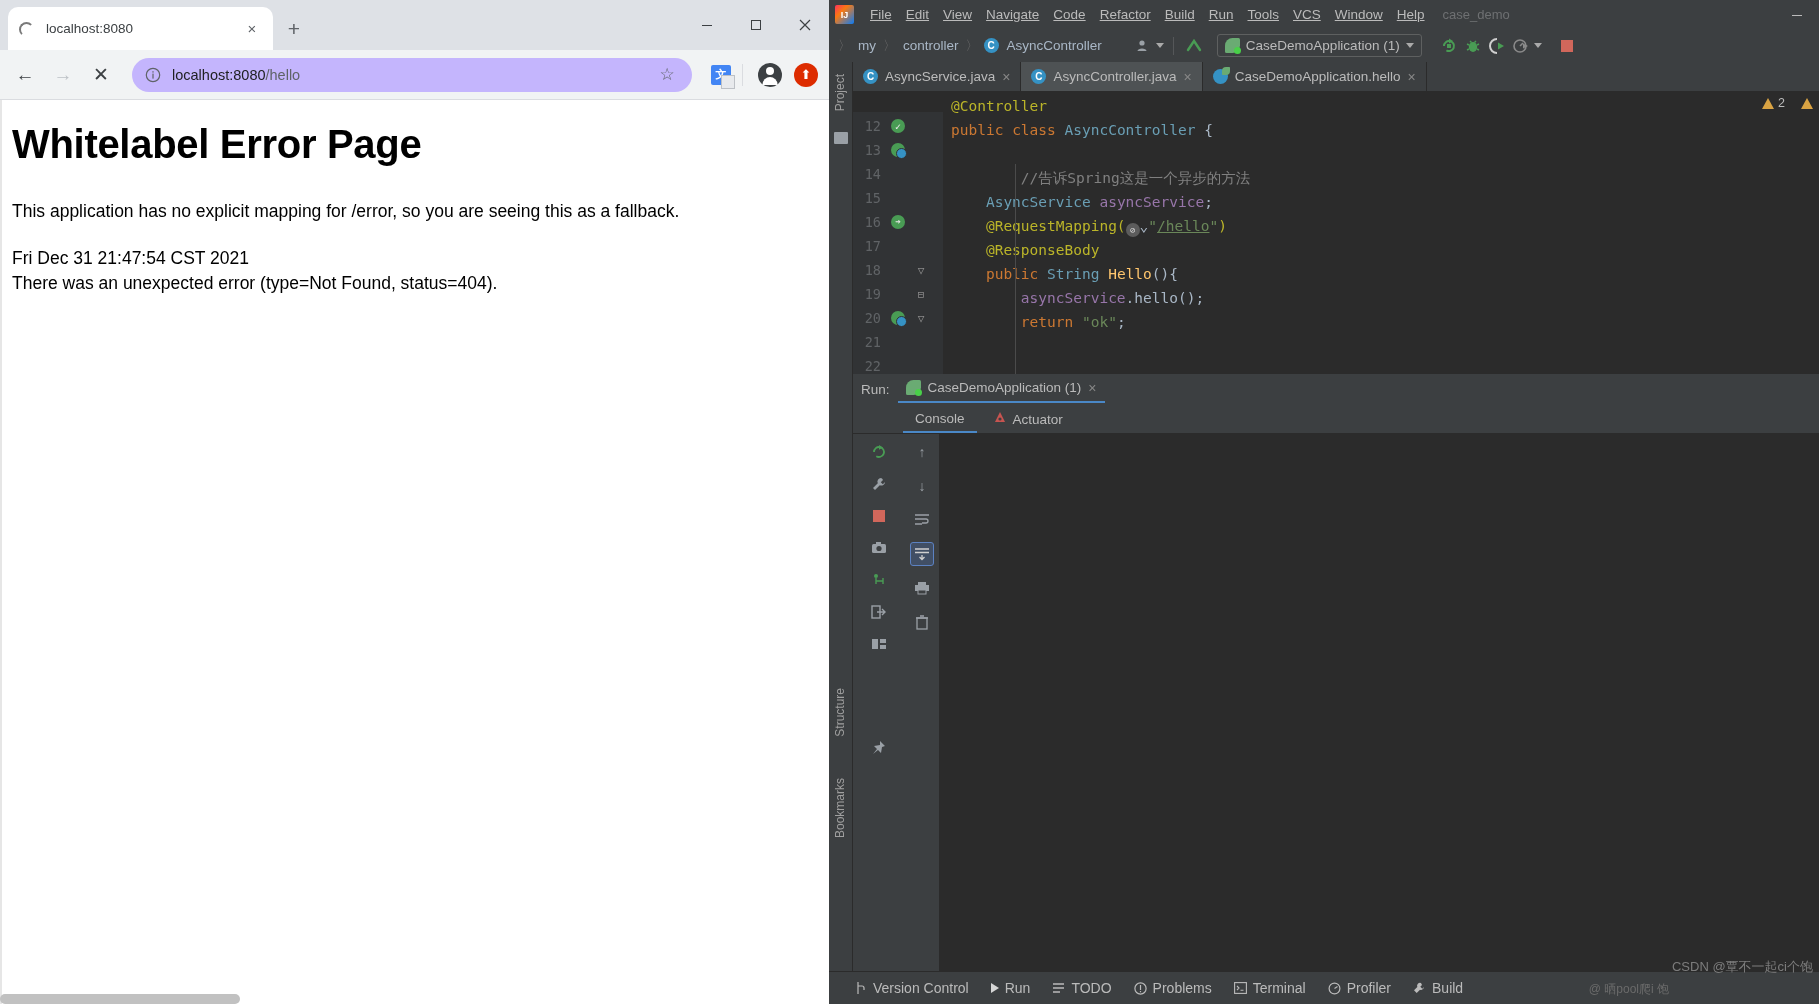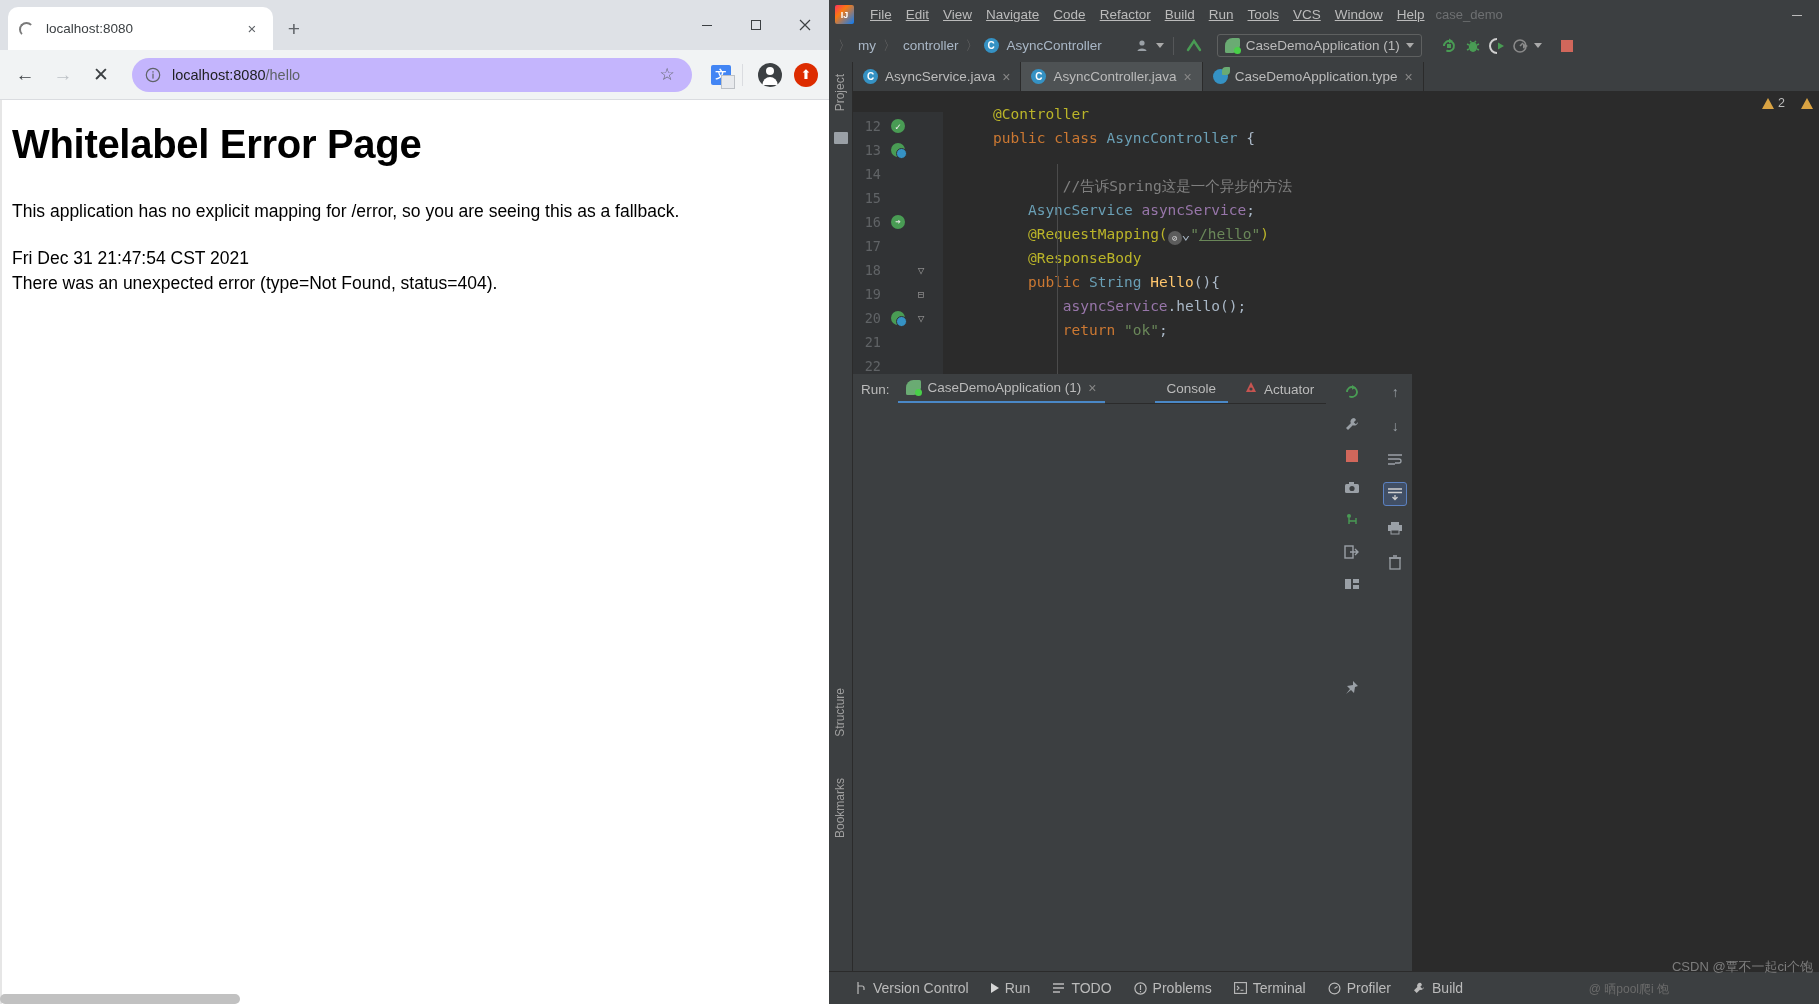--- a/index.html
+++ b/index.html
@@ -159,21 +159,21 @@
   }
   .ide-logo::after{
     content:"IJ"; position:absolute; inset:0; color:#fff; font-size:9px;
     font-weight:bold; display:flex; align-items:center; justify-content:center;
   }
   .menu-item {
     padding: 3px 7px; color: #bbbbbb; white-space: nowrap;
   }
   .menu-item u { text-decoration: underline; }
   .ide-projname {
-    color: #6e7072; font-size: 13px; margin-left: 4px; white-space: nowrap;
+    color: #6e7072; font-size: 13px; margin-left: 11px; white-space: nowrap;
     overflow: hidden; max-width: 72px;
   }
   .ide-wincontrols {
     position: absolute; right: 0; top: 0; height: 29px; display: flex;
   }
   .ide-wc {
     width: 44px; height: 29px; display: flex; align-items: center;
     justify-content: center; color: #bbbbbb; font-size: 13px;
   }
 
@@ -281,22 +281,22 @@
   .run-marker.arrow::after{
     content:"➜"; position:absolute; inset:0; color:#e6e6e6; font-size:9px;
     display:flex;align-items:center;justify-content:center;
   }
   .run-marker.check::after{
     content:"✓"; position:absolute; inset:0; color:#e6e6e6; font-size:10px;
     display:flex;align-items:center;justify-content:center;
   }
 
   .code-area {
-    flex: 1 1 auto; padding-top: 10px; position: relative;
-    font-size: 14.5px; overflow: hidden; margin-left: 42px;
+    flex: 1 1 auto; padding-top: 2px; position: relative;
+    font-size: 14.5px; overflow: hidden;
   }
   .cline { height: 24px; line-height: 24px; white-space: pre; padding-left: 8px; }
   .k-ann { color: #bbb529; }
   .k-kw  { color: #cc7832; }
   .k-type{ color: #6a9fb5; }
   .k-fld { color: #9876aa; }
   .k-str { color: #6a8759; }
   .k-cmt { color: #808080; }
   .k-plain { color: #a9b7c6; }
   .k-mth { color: #ffc66d; }
@@ -319,21 +319,21 @@
     width:0;height:0;border-left:6px solid transparent;border-right:6px solid transparent;
     border-bottom:11px solid #d9a343;
   }
   .indent-guide {
     position:absolute; top:0; bottom:0; width:1px; background:#4b4b4b;
   }
 
   
   .runwin {
     position: absolute; left: 24px; right: 0; top: 312px; bottom: 33px;
-    background: #3c3f41; display: flex; flex-direction: row;
+    background: #3c3f41; display: flex; flex-direction: column;
   }
   .runwin-head {
     height: 30px; display: flex; align-items: center; padding-left: 8px;
     font-size: 13.5px; color: #bbbbbb; gap: 8px;
   }
   .run-label { color: #bbbbbb; }
   .runwin-tab {
     display:flex; align-items:center; gap:7px;
     border-bottom: 2px solid #4a88c7; padding: 4px 8px 5px 8px;
     color: #bbbbbb;
@@ -568,21 +568,21 @@
           <span>AsyncService.java</span>
           <span class="etab-close">×</span>
         </div>
         <div class="etab active">
           <span class="etab-icon-c">C</span>
           <span>AsyncController.java</span>
           <span class="etab-close">×</span>
         </div>
         <div class="etab">
           <span class="etab-icon-spring"></span>
-          <span>CaseDemoApplication.type</span>
+          <span>CaseDemoApplication.hello</span>
           <span class="etab-close">×</span>
         </div>
       </div>
 
       <div class="editor">
         <div class="gutter">
           <div class="gline">
               <span class="gnum">12</span>
               <span class="gico">
                 <span class="run-marker check"></span>

